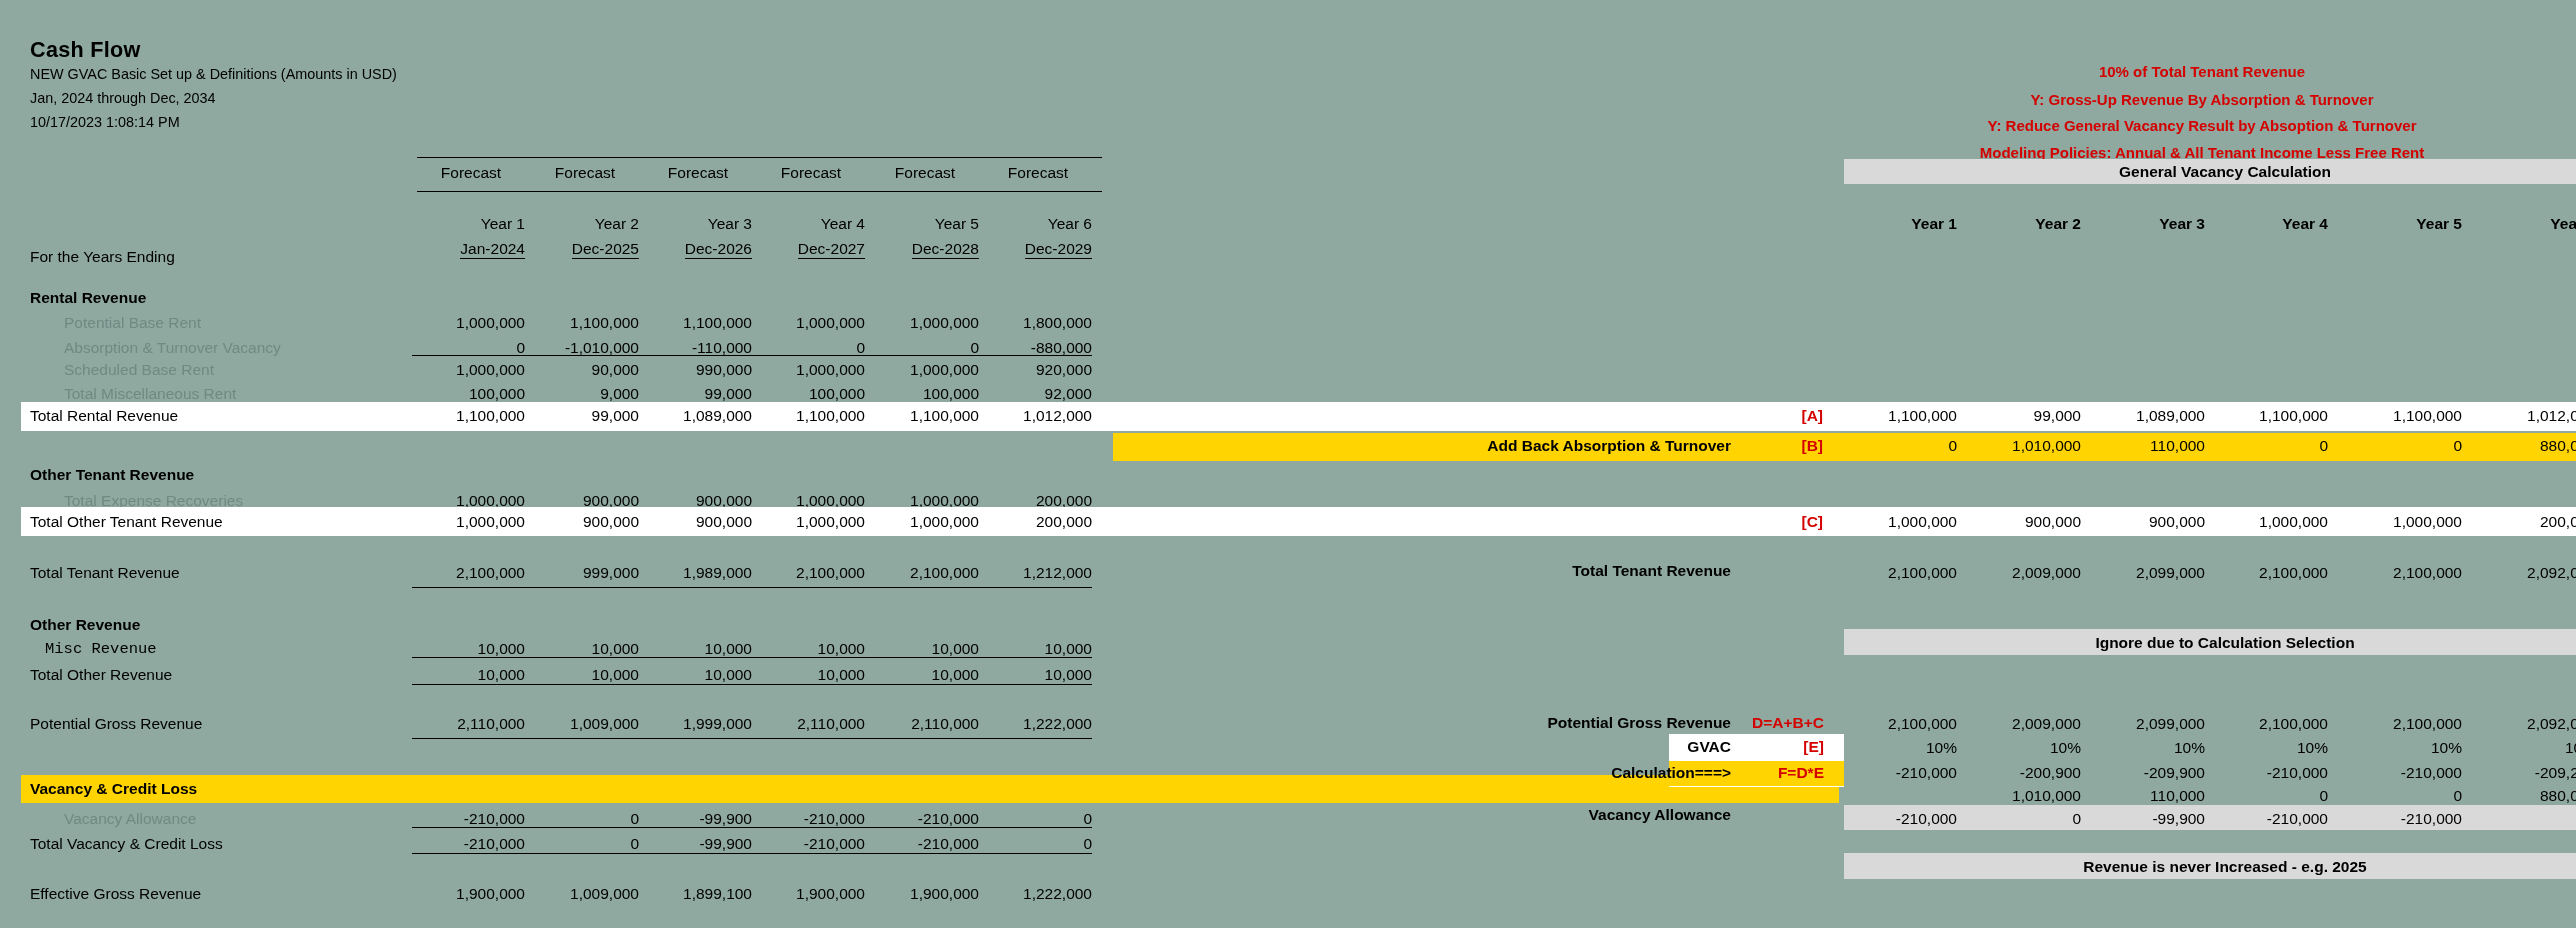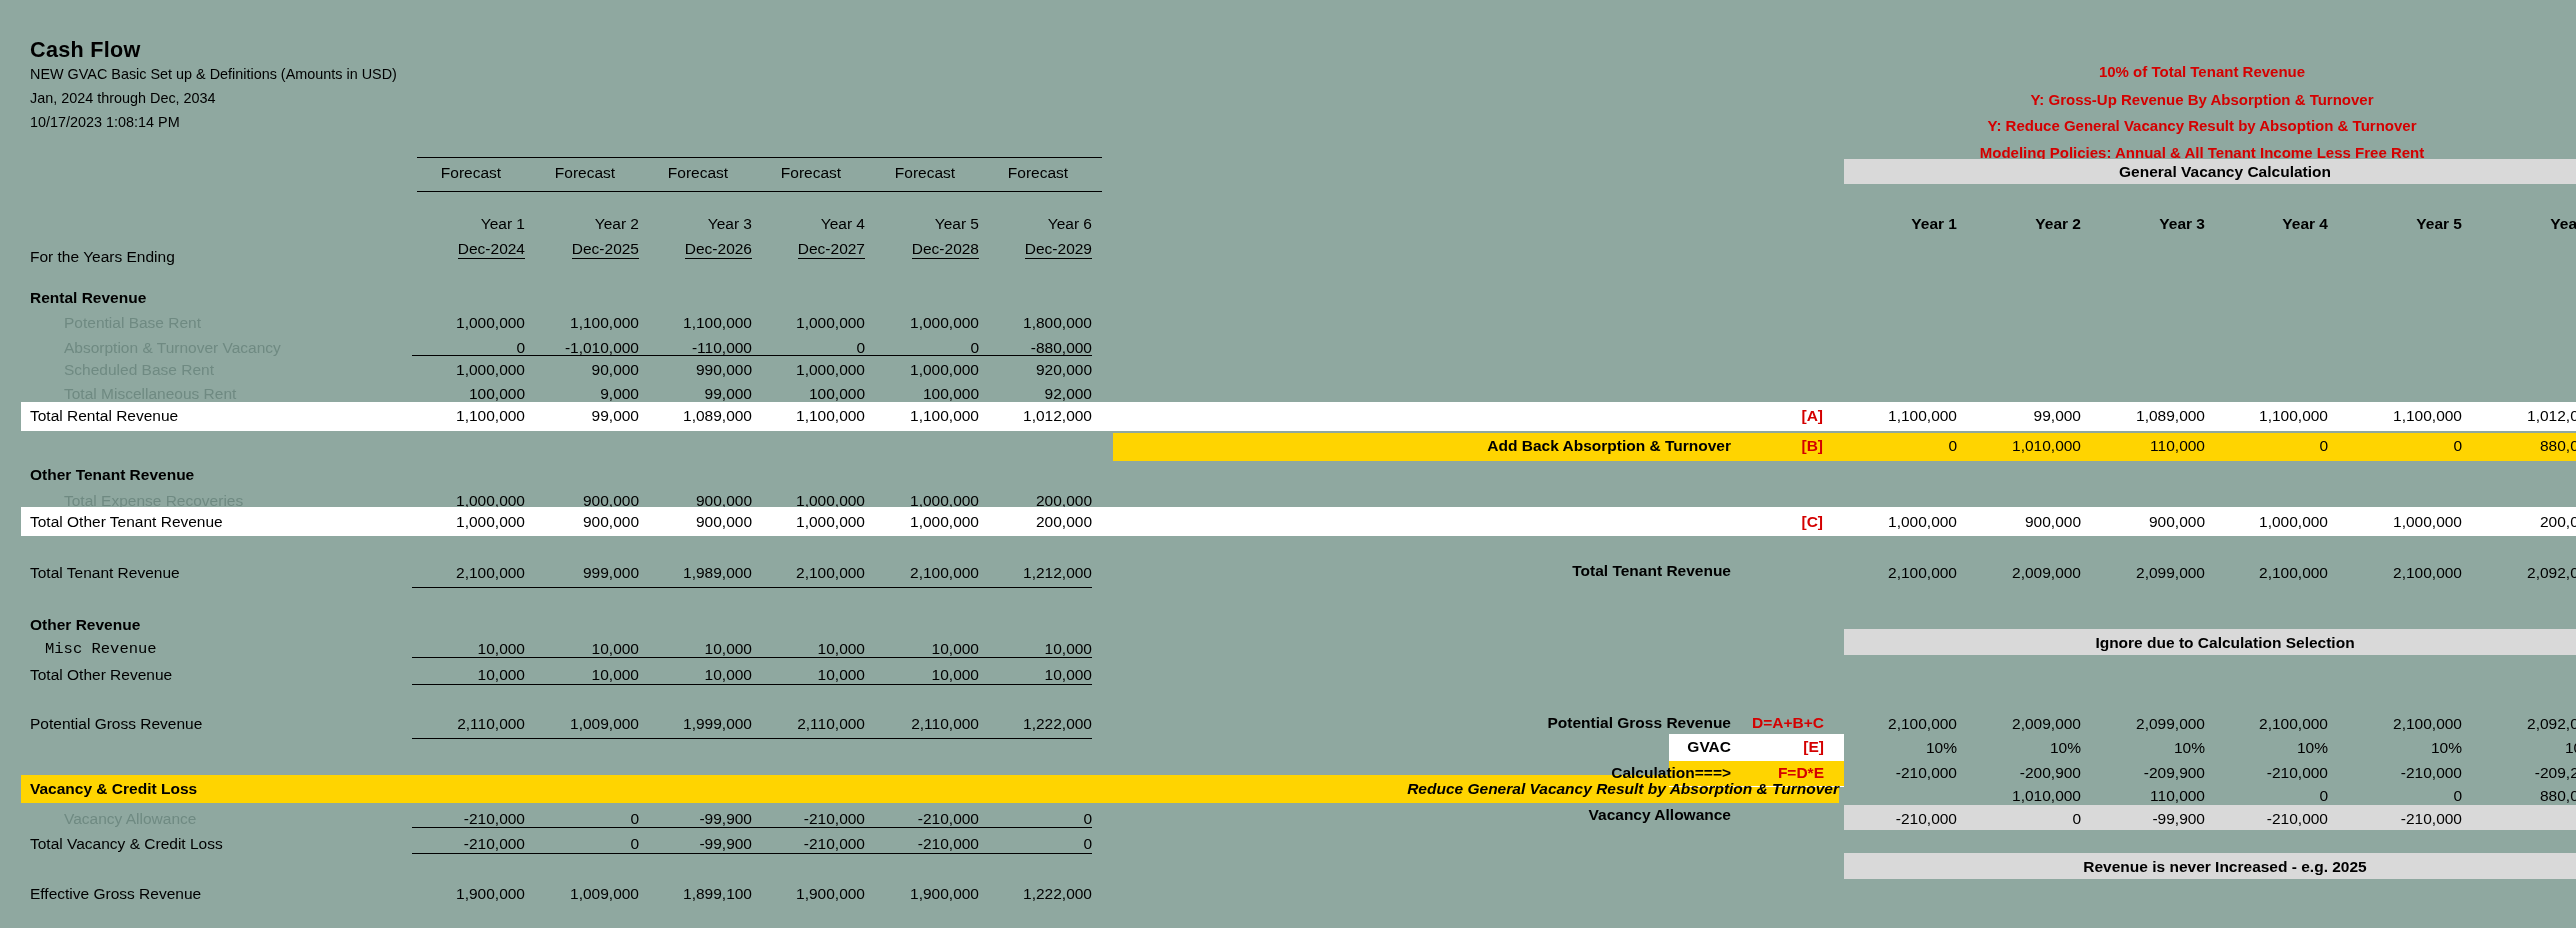--- a/index.html
+++ b/index.html
@@ -108,21 +108,21 @@
   <div class="cell ctr" style="left:871px; top:164px; width:108px;">Forecast</div>
   <div class="cell ctr" style="left:984px; top:164px; width:108px;">Forecast</div>
 
   <div class="cell num" style="left:412px; top:215px; width:113px;">Year 1</div>
   <div class="cell num" style="left:526px; top:215px; width:113px;">Year 2</div>
   <div class="cell num" style="left:639px; top:215px; width:113px;">Year 3</div>
   <div class="cell num" style="left:752px; top:215px; width:113px;">Year 4</div>
   <div class="cell num" style="left:866px; top:215px; width:113px;">Year 5</div>
   <div class="cell num" style="left:979px; top:215px; width:113px;">Year 6</div>
 
-  <div class="cell num" style="left:412px; top:240px; width:113px;"><span class="ul">Dec-2024</span></div>
+  <div class="cell num" style="left:412px; top:240px; width:113px;"><span class="ul">Jan-2024</span></div>
   <div class="cell num" style="left:526px; top:240px; width:113px;"><span class="ul">Dec-2025</span></div>
   <div class="cell num" style="left:639px; top:240px; width:113px;"><span class="ul">Dec-2026</span></div>
   <div class="cell num" style="left:752px; top:240px; width:113px;"><span class="ul">Dec-2027</span></div>
   <div class="cell num" style="left:866px; top:240px; width:113px;"><span class="ul">Dec-2028</span></div>
   <div class="cell num" style="left:979px; top:240px; width:113px;"><span class="ul">Dec-2029</span></div>
 
   <div class="cell" style="left:30px; top:248px;">For the Years Ending</div>
 
   <div class="cell b" style="left:30px; top:289px;">Rental Revenue</div>
 
@@ -327,21 +327,20 @@
   <div class="bar-yellow" style="left:1669px; top:761px; width:175px; height:25px;"></div>
   <div class="cell b" style="left:1350px; top:764px; width:381px; text-align:right;">Calculation===&gt;</div>
   <div class="cell red num" style="left:1716px; top:764px; width:108px;">F=D*E</div>
   <div class="cell num" style="left:1844px; top:764px; width:113px;">-210,000</div>
   <div class="cell num" style="left:1968px; top:764px; width:113px;">-200,900</div>
   <div class="cell num" style="left:2092px; top:764px; width:113px;">-209,900</div>
   <div class="cell num" style="left:2215px; top:764px; width:113px;">-210,000</div>
   <div class="cell num" style="left:2349px; top:764px; width:113px;">-210,000</div>
   <div class="cell num" style="left:2483px; top:764px; width:113px;">-209,200</div>
 
-  <div class="cell b" style="left:1097px; top:780px; width:742px; text-align:right; font-style:italic;">Reduce General Vacancy Result by Absorption &amp; Turnover</div>
   <div class="cell num" style="left:1844px; top:787px; width:113px;"></div>
   <div class="cell num" style="left:1968px; top:787px; width:113px;">1,010,000</div>
   <div class="cell num" style="left:2092px; top:787px; width:113px;">110,000</div>
   <div class="cell num" style="left:2215px; top:787px; width:113px;">0</div>
   <div class="cell num" style="left:2349px; top:787px; width:113px;">0</div>
   <div class="cell num" style="left:2483px; top:787px; width:113px;">880,000</div>
 
   <div class="bar-grey" style="left:1844px; top:805px; width:762px; height:25px;"></div>
   <div class="cell b" style="left:1350px; top:806px; width:381px; text-align:right;">Vacancy Allowance</div>
   <div class="cell num" style="left:1844px; top:810px; width:113px;">-210,000</div>

